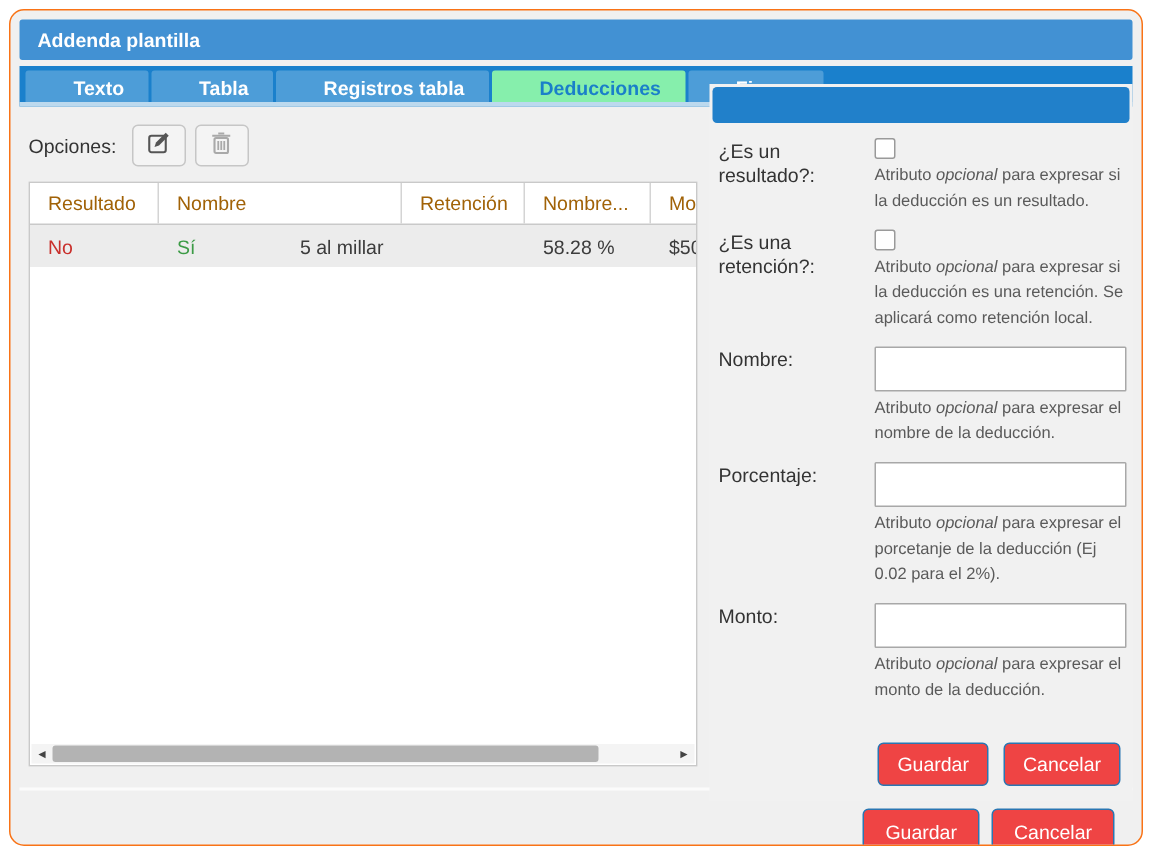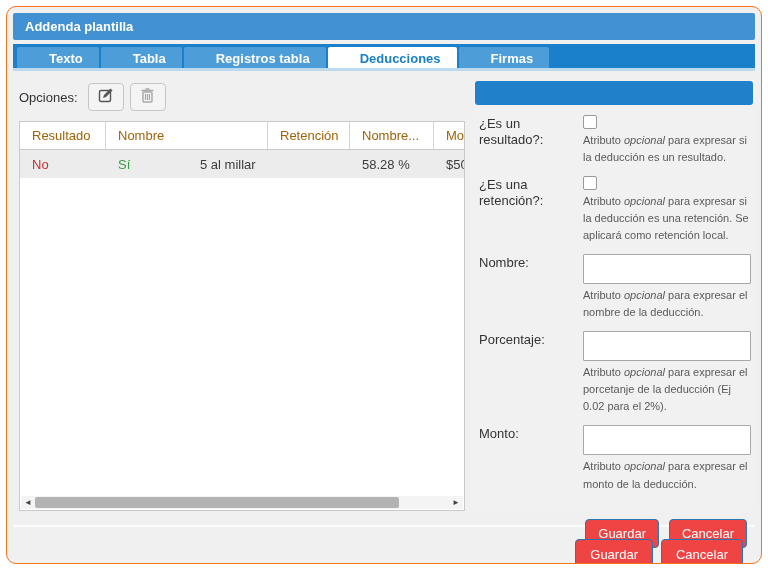--- a/index.html
+++ b/index.html
@@ -15,22 +15,22 @@
   }
   .tab-bar {
     margin-top:4px; background:#1a80cc; display:flex; align-items:stretch;
     padding:3px 4px 0 4px; height:27px; border-bottom:3px solid #bcd9ee;
   }
   .tab {
     color:#fff; background:#4d9dd8; font-size:13px; font-weight:bold;
     padding:4px 16px 0 32px; margin-right:2px; cursor:pointer;
     border-radius:2px 2px 0 0; white-space:nowrap;
   }
-  .tab.active { background:#ffffff; color:#1a7fc9; }
-  .content { display:flex; padding:8px 6px 0 6px; height:440px; }
+  .tab.active { background:#86efac; color:#1a7fc9; }
+  .content { display:flex; padding:8px 6px 0 6px; height:440px;align-items:center; }
   .left-col { width:446px; flex:none; }
   .options-row { display:flex; align-items:center; height:36px; margin-bottom:6px; }
   .options-label { font-size:13px; color:#333; margin-right:10px; }
   .icon-btn {
     width:36px; height:28px; margin-right:6px; background:#f4f4f4;
     border:1px solid #c6c6c6; border-radius:4px; display:flex;
     align-items:center; justify-content:center; cursor:pointer;
   }
   .table-wrap {
     position:relative; background:#ffffff; border:1px solid #c9c9c9;

